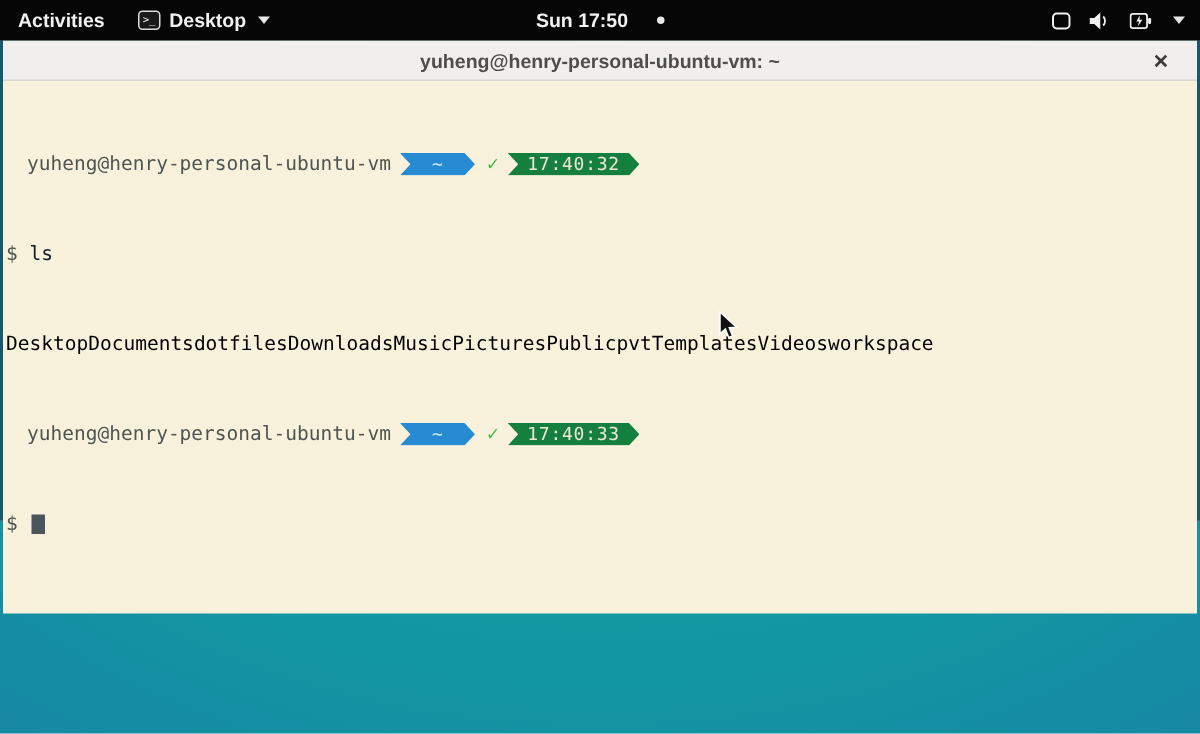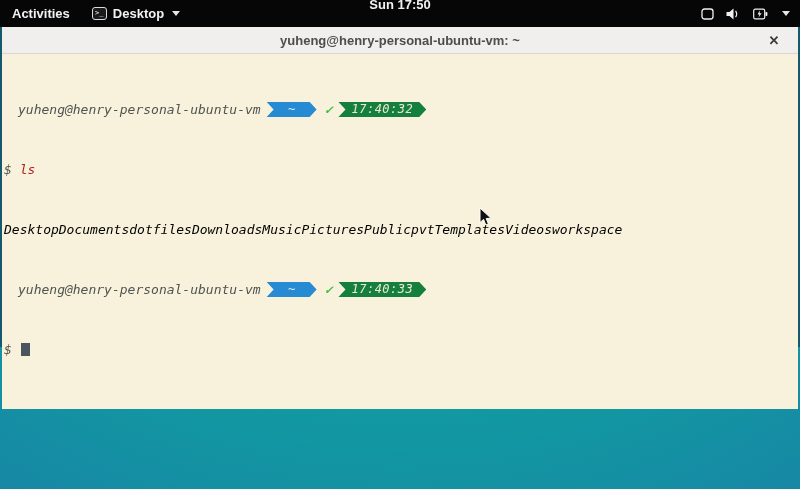--- a/index.html
+++ b/index.html
@@ -27,21 +27,20 @@
     font-size:7px; line-height:11px; text-align:center; font-weight:400;
   }
   .caret-down {
     width:0; height:0; border-left:4px solid transparent; border-right:4px solid transparent;
     border-top:5px solid #e6e6e6; margin-left:2px;
   }
   .tb-clock {
     position:absolute; left:0; right:0; top:0; height:100%;
     display:flex; align-items:center; justify-content:center; gap:19px;
     pointer-events:none;
-    flex-direction:column;
   }
   .notif-dot { width:5px; height:5px; border-radius:50%; background:#e8e8e8; }
   .tb-right { margin-left:auto; display:flex; align-items:center; gap:12px; padding-right:10px; height:100%; }
   .tb-right svg { display:block; }
 
   
   .window {
     position:absolute; top:27px; left:0; width:800px; height:320px;
     border:2px solid #15596e; border-top:none;
     background:#f8f2dd;
@@ -57,34 +56,34 @@
     position:absolute; right:12px; top:0; height:100%;
     display:flex; align-items:center; justify-content:center;
     width:24px; color:#3a3a3a; font-size:13px; font-weight:700; cursor:default;
   }
   .term-body {
     height:355px; background:#f8f2dd;
     font-family:"DejaVu Sans Mono", monospace; font-size:13px; line-height:15px;
     color:#4e5450; padding:3px 2px 0 2px;
     white-space:pre; overflow:hidden;
   }
-  .term-line { height:15px; display:flex; align-items:center; white-space:pre;font-style:italic; }
+  .term-line { height:15px; display:flex; align-items:center; white-space:pre; }
   .prompt-line { padding-left:14px; }
 
   .pl-seg {
     display:inline-flex; align-items:center; justify-content:center;
     height:15px; line-height:15px; font-size:12px;
     padding:0 13px;
     clip-path: polygon(0 0, calc(100% - 7px) 0, 100% 50%, calc(100% - 7px) 100%, 0 100%, 7px 50%);
   }
   .seg-path { background:#268bd2; color:#d6ecff; margin-left:6px; min-width:50px; }
   .seg-time { background:#15803d; color:#eee8d5; letter-spacing:0.5px; }
   .check { color:#3fbf3f; font-size:13px; margin:0 6px 0 8px; font-weight:700; }
 
-  .cmd-text { color:#b91c1c; }
+  .cmd-text { color:#0f172a; }
   .dir-entry { color:#000000; }
   .cursor-block {
     display:inline-block; width:9px; height:13px; background:#4a565e; margin-left:1px;
     vertical-align:middle;
   }
 
   
   .mouse { position:absolute; left:479px; top:207px; z-index:40; pointer-events:none; }
 </style>
 </head>

